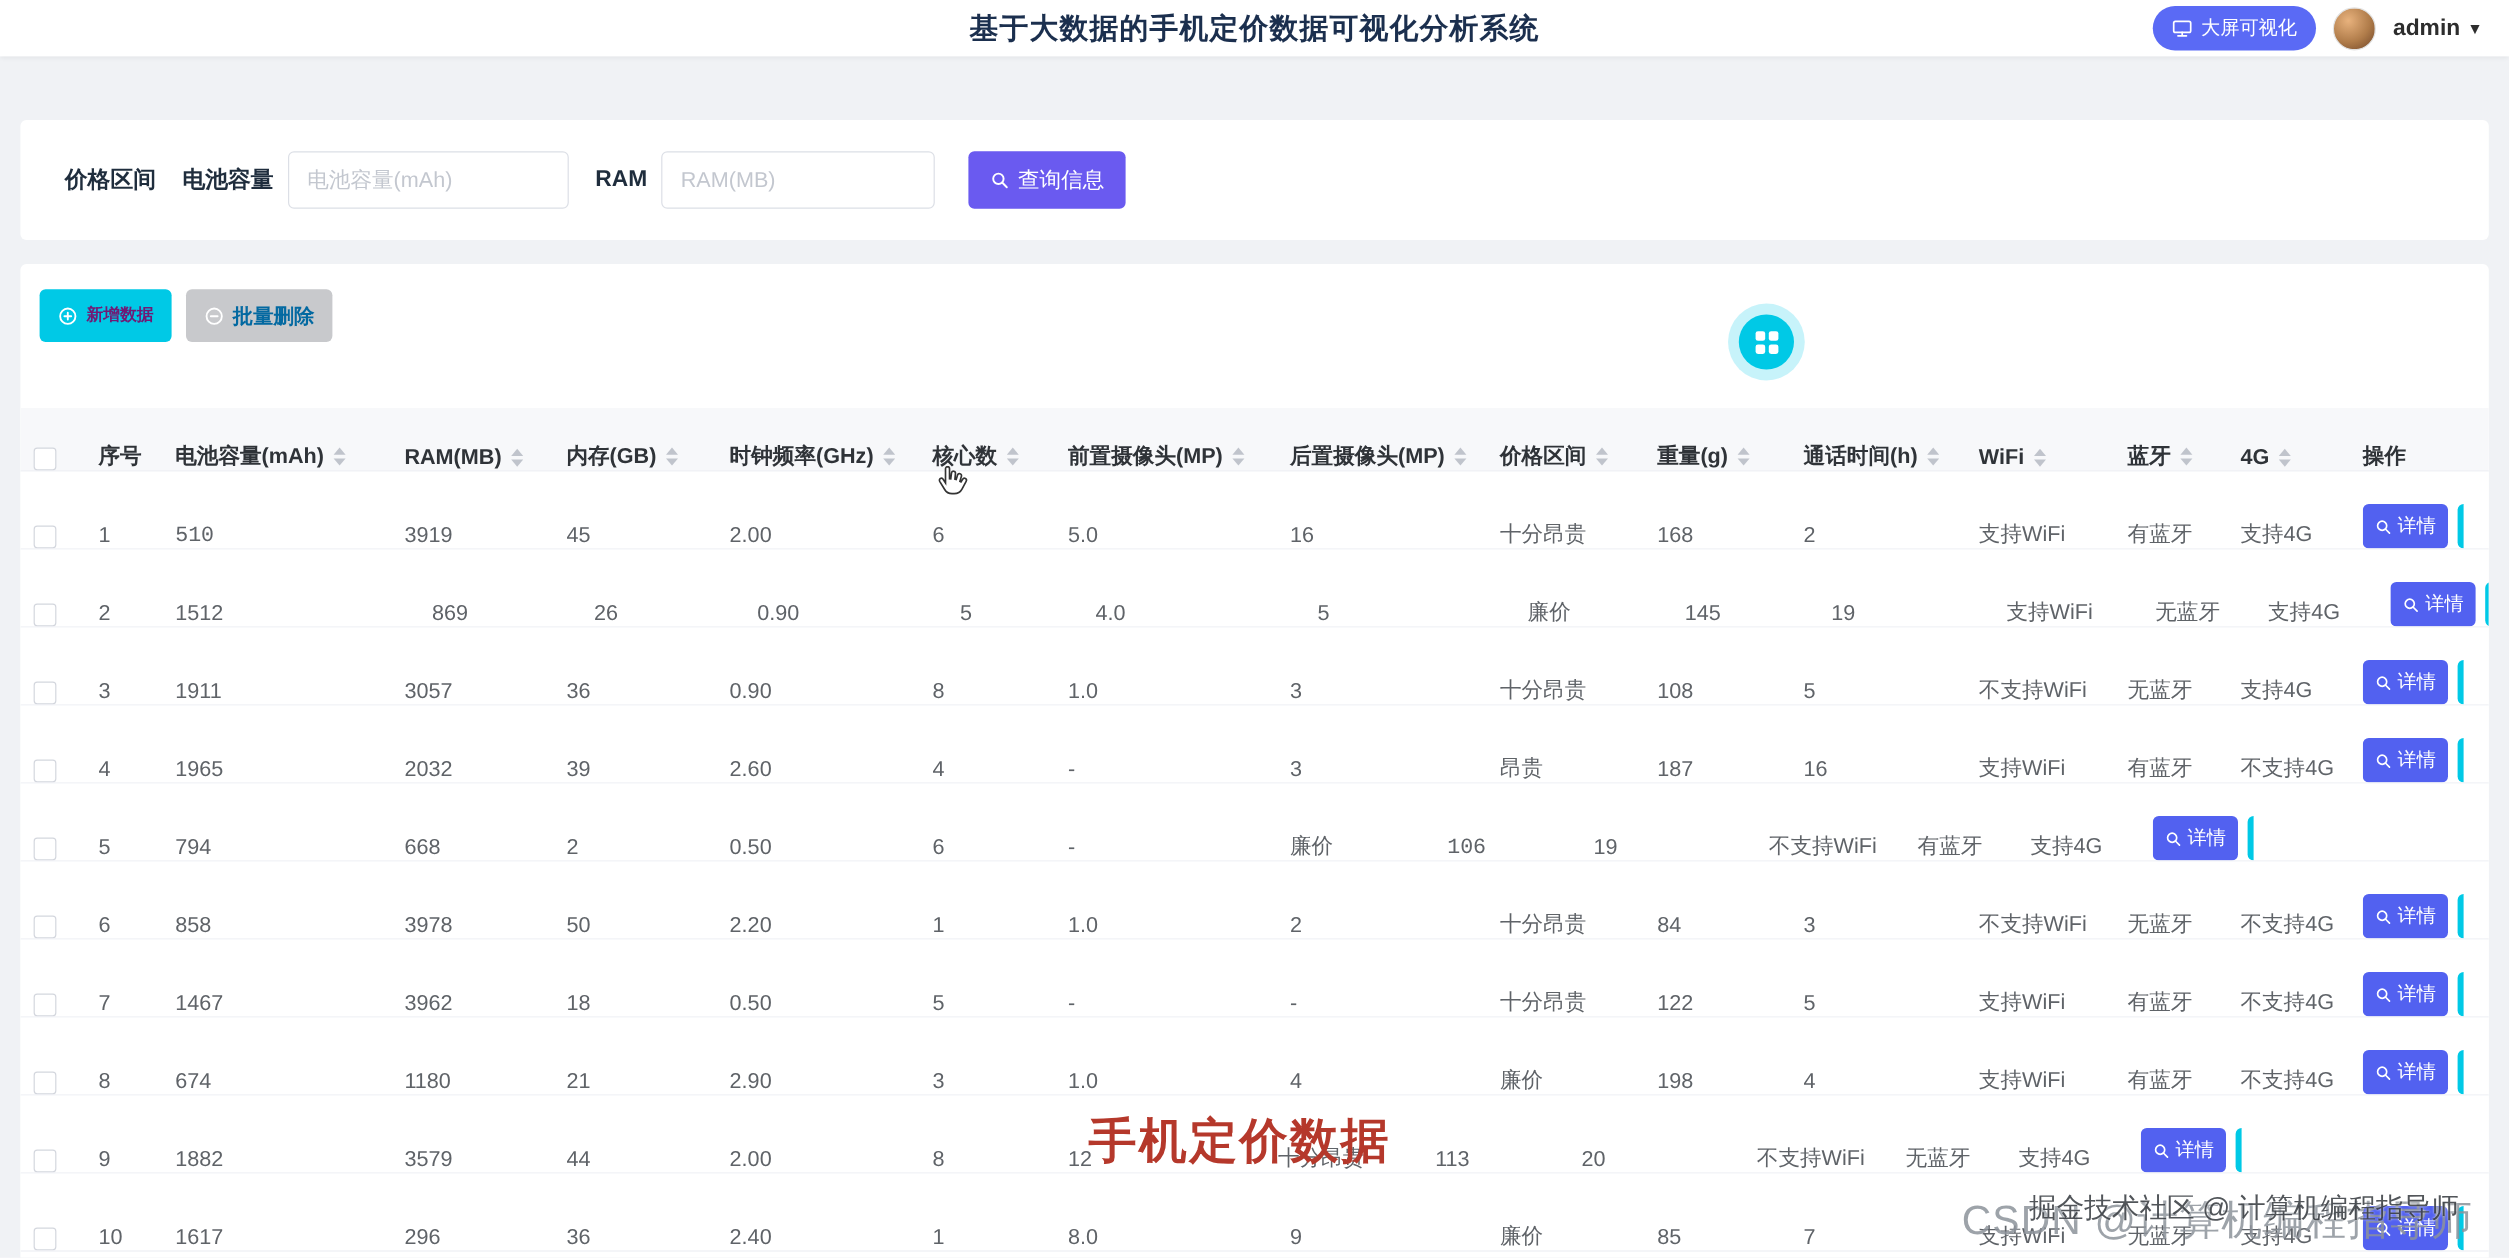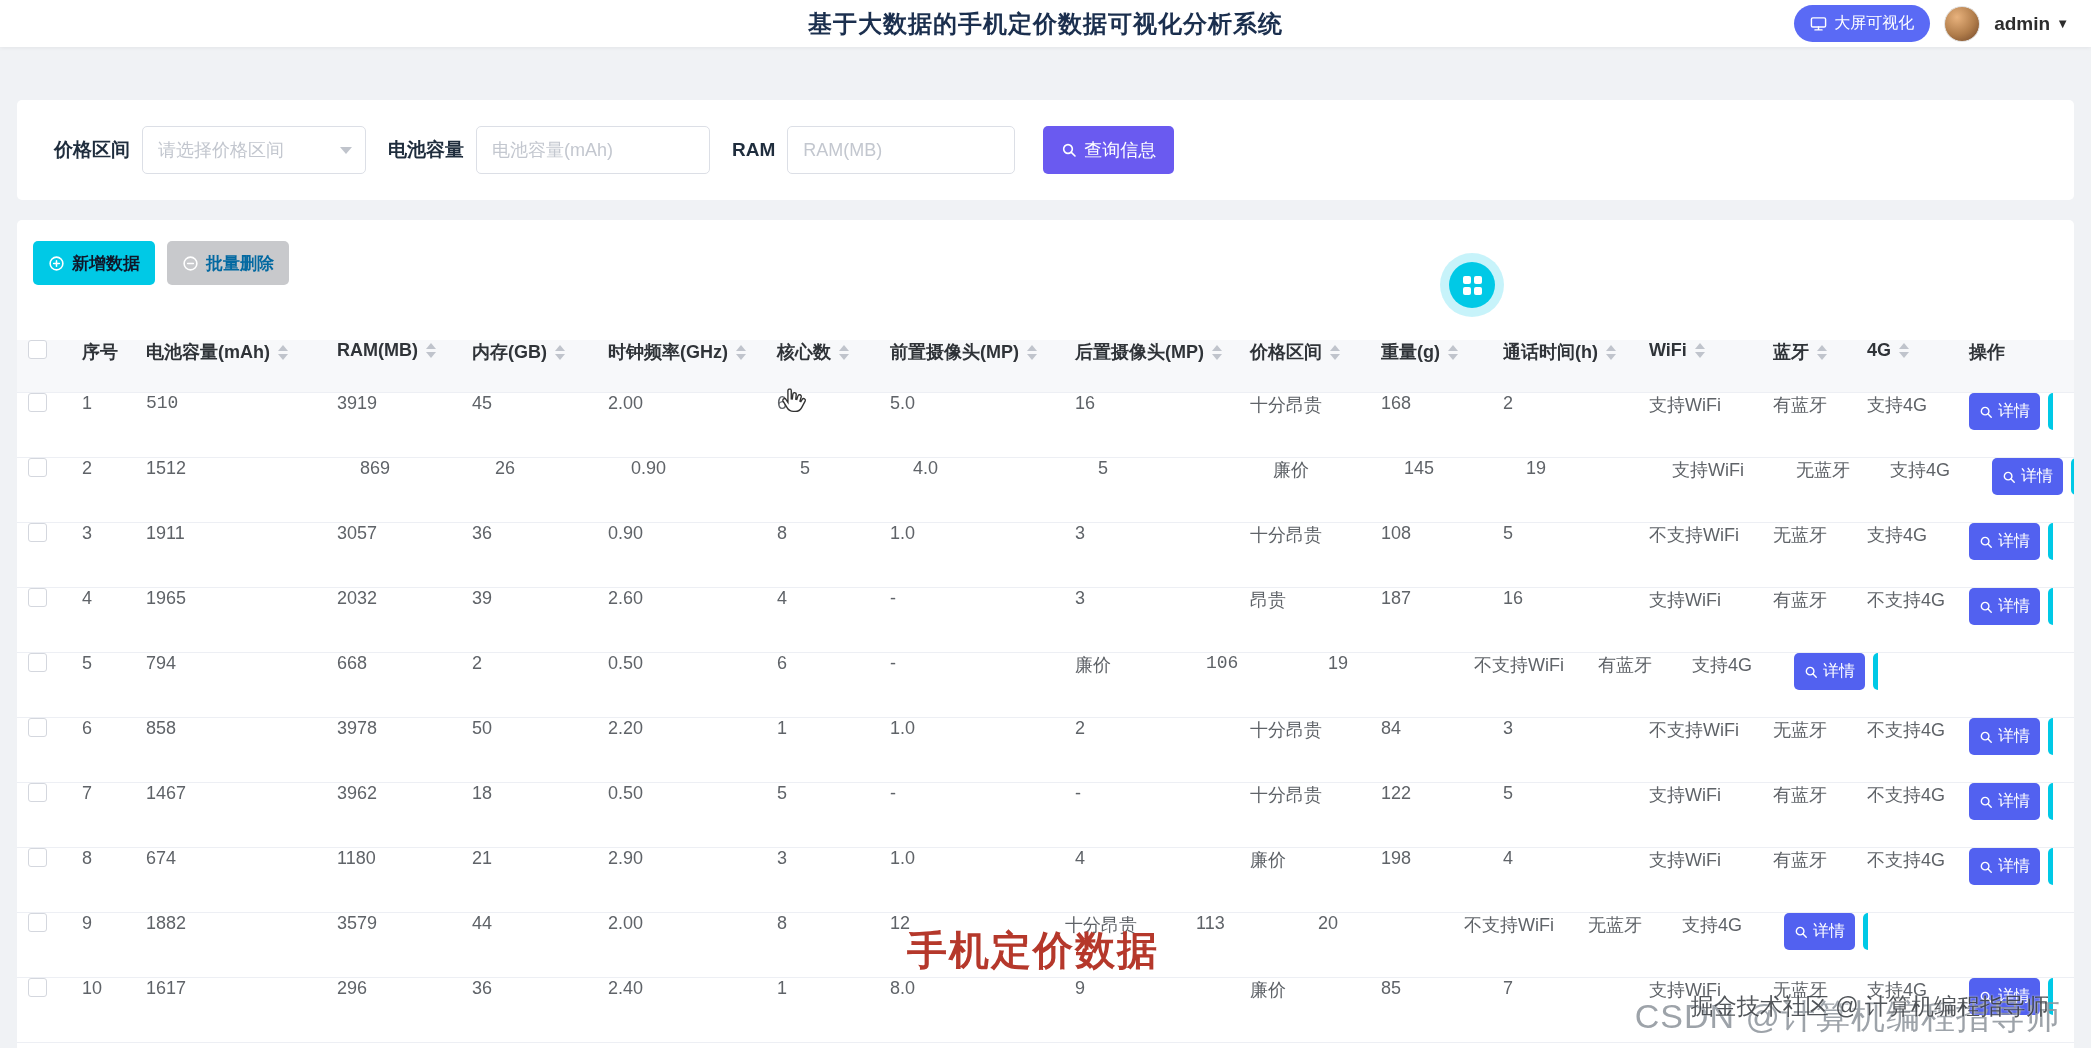--- a/index.html
+++ b/index.html
@@ -33,35 +33,35 @@
     border-left:6px solid transparent;border-right:6px solid transparent;border-top:7px solid #c0c4cc}
   .ml12{margin-left:12px}.ml22{margin-left:22px}
   .w-select{width:224px}.w-batt{width:234px}.w-ram{width:228px}
   .query-btn{height:48px;background:var(--accent-purple,#6a5af0);color:#fff;border:none;border-radius:5px;
     font-size:18px;display:inline-flex;align-items:center;gap:7px;padding:0 18px;margin-left:28px;
     cursor:pointer;font-family:inherit}
 
   
   .main-card{top:220px;height:1100px;overflow:hidden}
   .actions{position:absolute;top:21px;left:16px;display:flex;gap:12px}
-  .add-btn{height:44px;background:var(--accent-cyan,#00c9e6);color:#0f172a;border:none;border-radius:5px;
-    font-size:17px;font-weight:bold;display:inline-flex;align-items:center;gap:7px;padding:0 15px;
+  .add-btn{height:44px;background:var(--accent-cyan,#00c9e6);color:#701a75;border:none;border-radius:5px;
+    font-size:14px;font-weight:bold;display:inline-flex;align-items:center;gap:7px;padding:0 15px;
     cursor:pointer;font-family:inherit}
   .del-btn{height:44px;background:var(--disabled-gray,#c8c9cc);color:#0369a1;border:none;border-radius:5px;
     font-size:17px;font-weight:bold;display:inline-flex;align-items:center;gap:7px;padding:0 15px;
     cursor:not-allowed;font-family:inherit}
   .float-btn{position:absolute;top:42px;left:1432px;width:46px;height:46px;border-radius:50%;
     background:var(--accent-cyan,#00c9e6);border:none;cursor:pointer;display:flex;align-items:center;
     justify-content:center;box-shadow:0 0 0 9px rgba(0,201,230,.22)}
   .grid-icon{display:grid;grid-template-columns:8px 8px;gap:3px}
   .grid-icon i{width:8px;height:8px;background:#fff;border-radius:2px;display:block}
 
   
   .table-wrap{position:absolute;top:120px;left:0;right:0}
-  .trow{display:flex;align-items:flex-start;border-bottom:1px solid #edeff4;overflow:hidden}
+  .trow{display:flex;align-items:flex-end;border-bottom:1px solid #edeff4;overflow:hidden}
   .thead{height:53px;background:#f7f8fa}
   .tbody-row{height:65px;background:#fff}
   .cell{flex:none;display:flex;align-items:center;font-size:18px;color:#5f6368;
     white-space:nowrap;overflow:visible}
   .th{font-weight:bold;color:#2f3338;font-size:18px}
   .cb{width:19px;height:19px;border:1px solid #d4d7de;border-radius:3px;background:#fff;
     margin-left:11px;flex:none;cursor:pointer}
   .sorter{display:inline-flex;flex-direction:column;gap:3px;margin-left:8px;cursor:pointer}
   .sorter i{display:block;width:0;height:0;border-left:5px solid transparent;border-right:5px solid transparent}
   .sorter .up{border-bottom:6px solid #c0c4cc}
@@ -100,24 +100,20 @@
     <span class="avatar"></span>
     <div class="user-menu">
       <span>admin</span>
       <span class="caret-txt">▼</span>
     </div>
   </div>
 </header>
 
 <section class="card filter-card">
   <span class="filter-label">价格区间</span>
-  <div class="control w-select ml12">
-    <input readonly="" placeholder="请选择价格区间" style="">
-    <span class="sel-caret"></span>
-  </div>
 
   <span class="filter-label ml22">电池容量</span>
   <div class="control w-batt ml12">
     <input placeholder="电池容量(mAh)" style="">
   </div>
 
   <span class="filter-label ml22">RAM</span>
   <div class="control w-ram ml12">
     <input placeholder="RAM(MB)" style="">
   </div>

